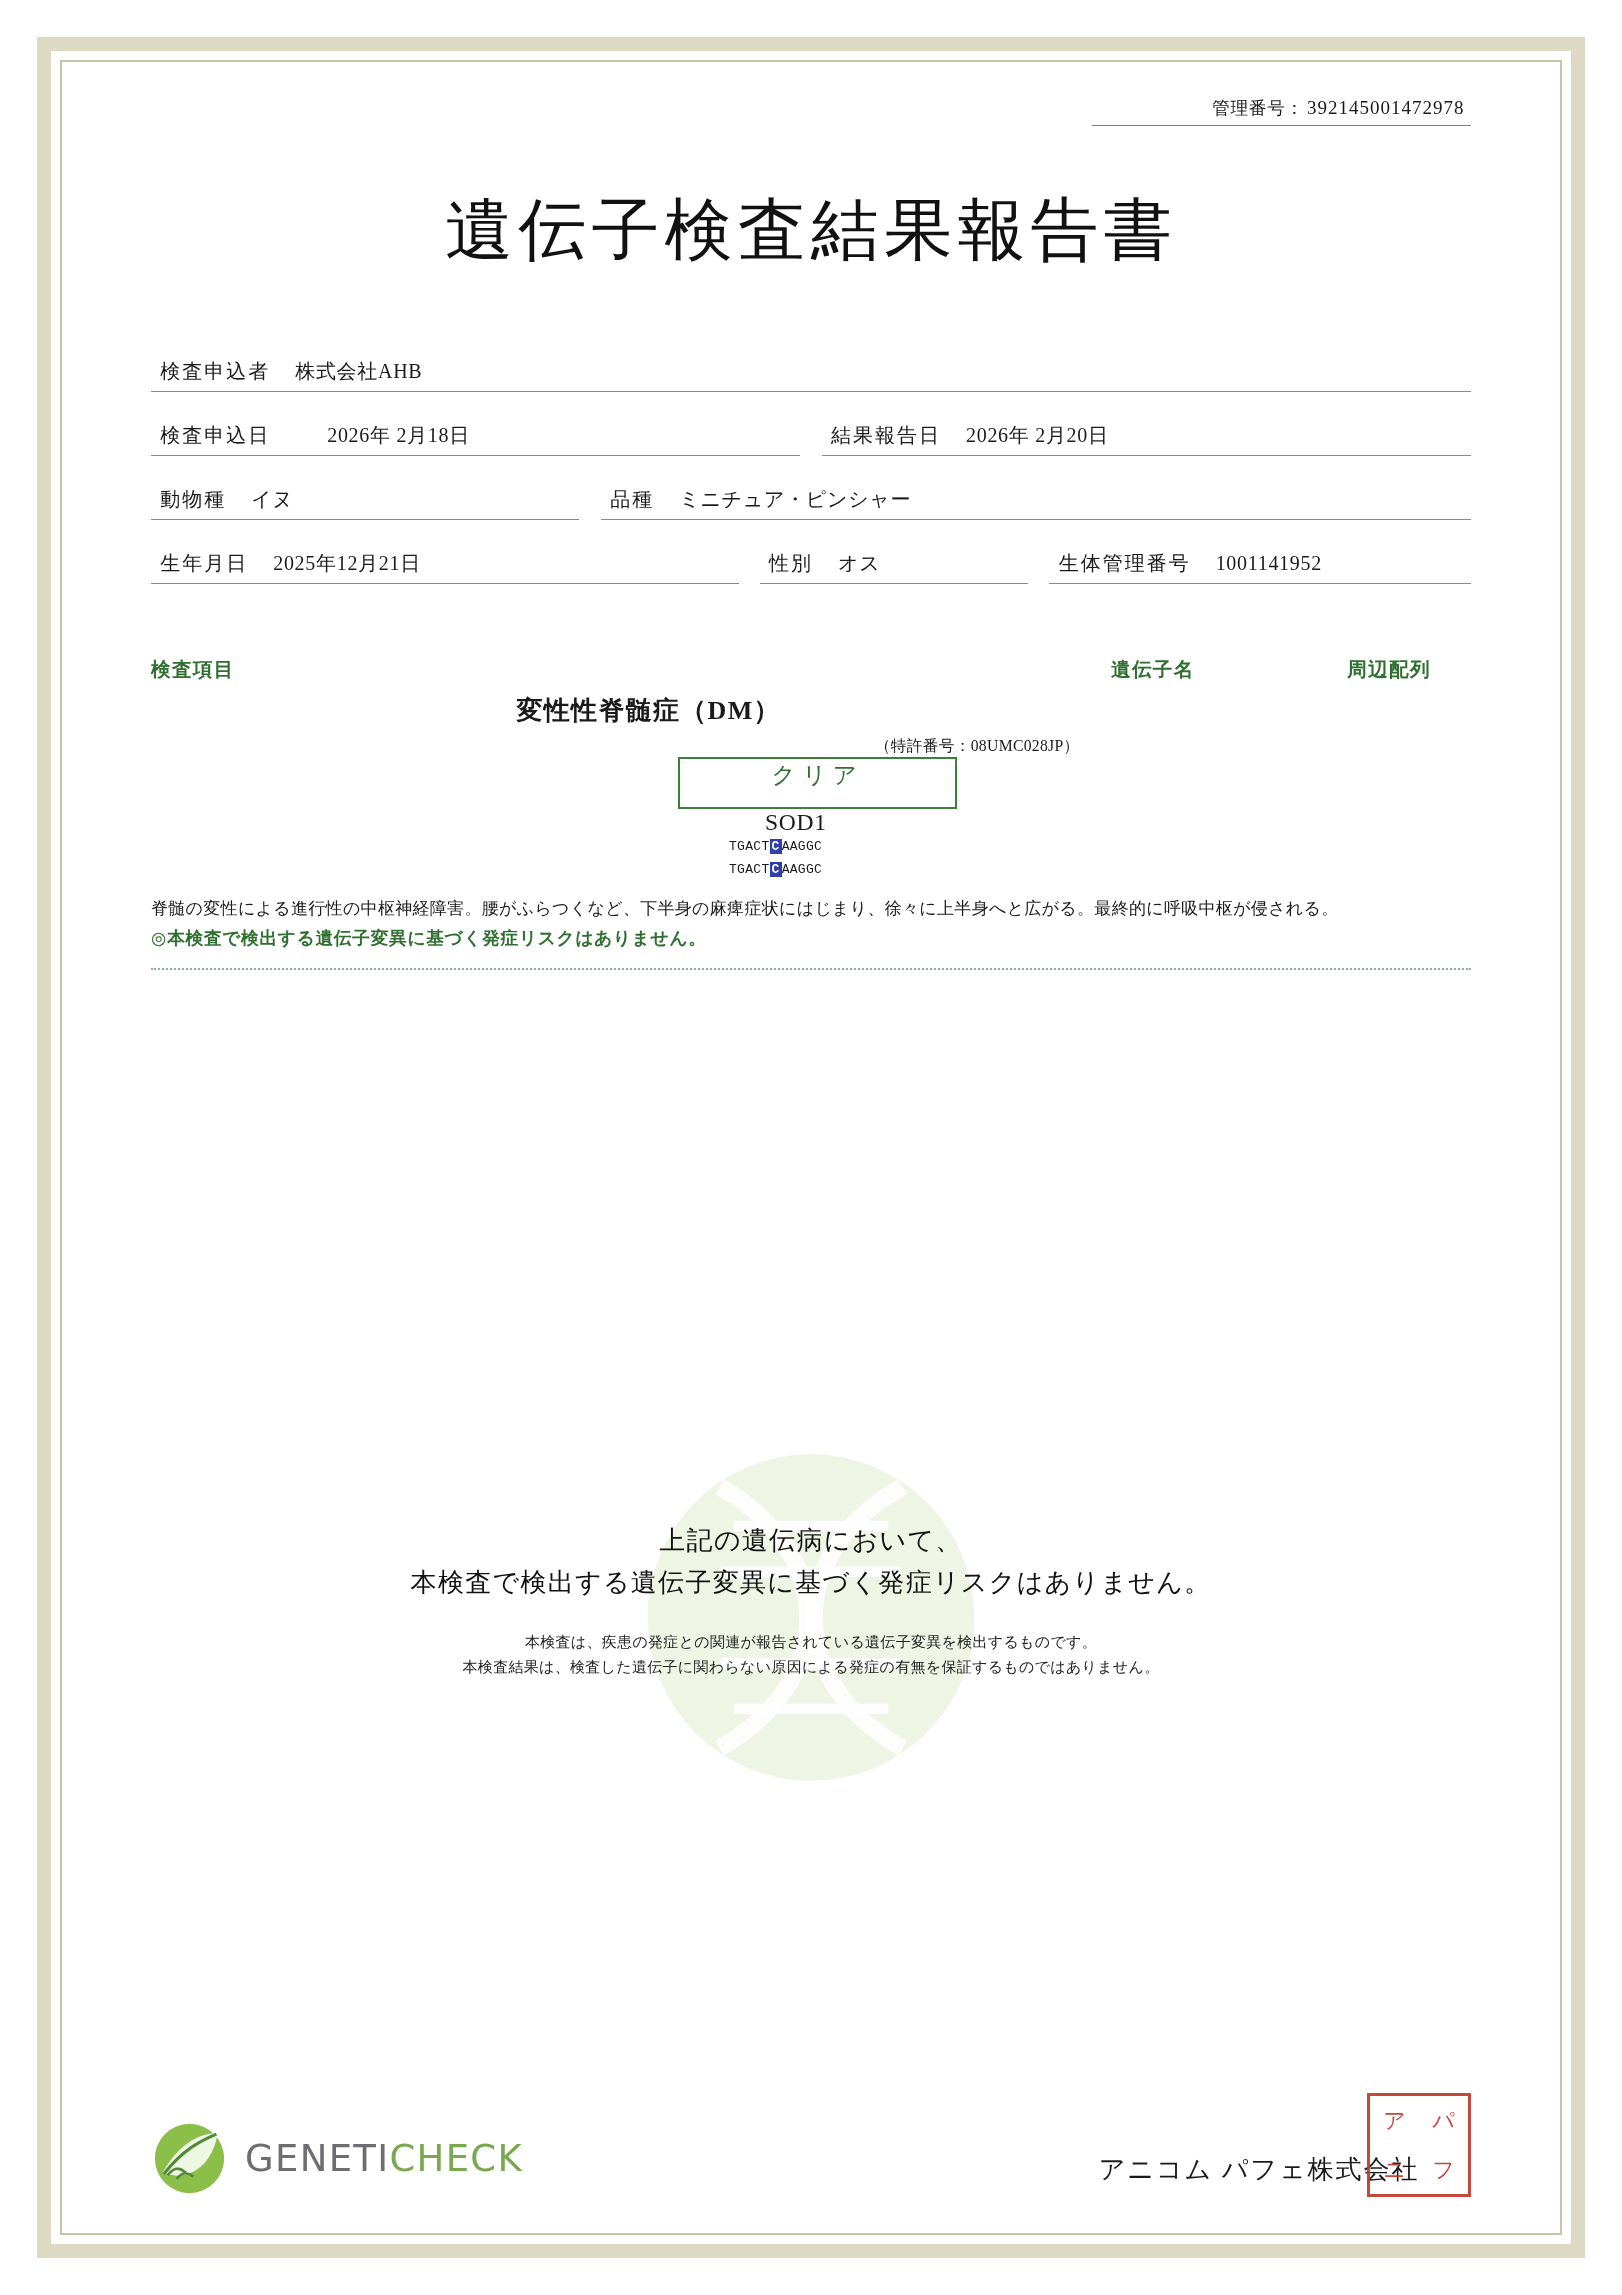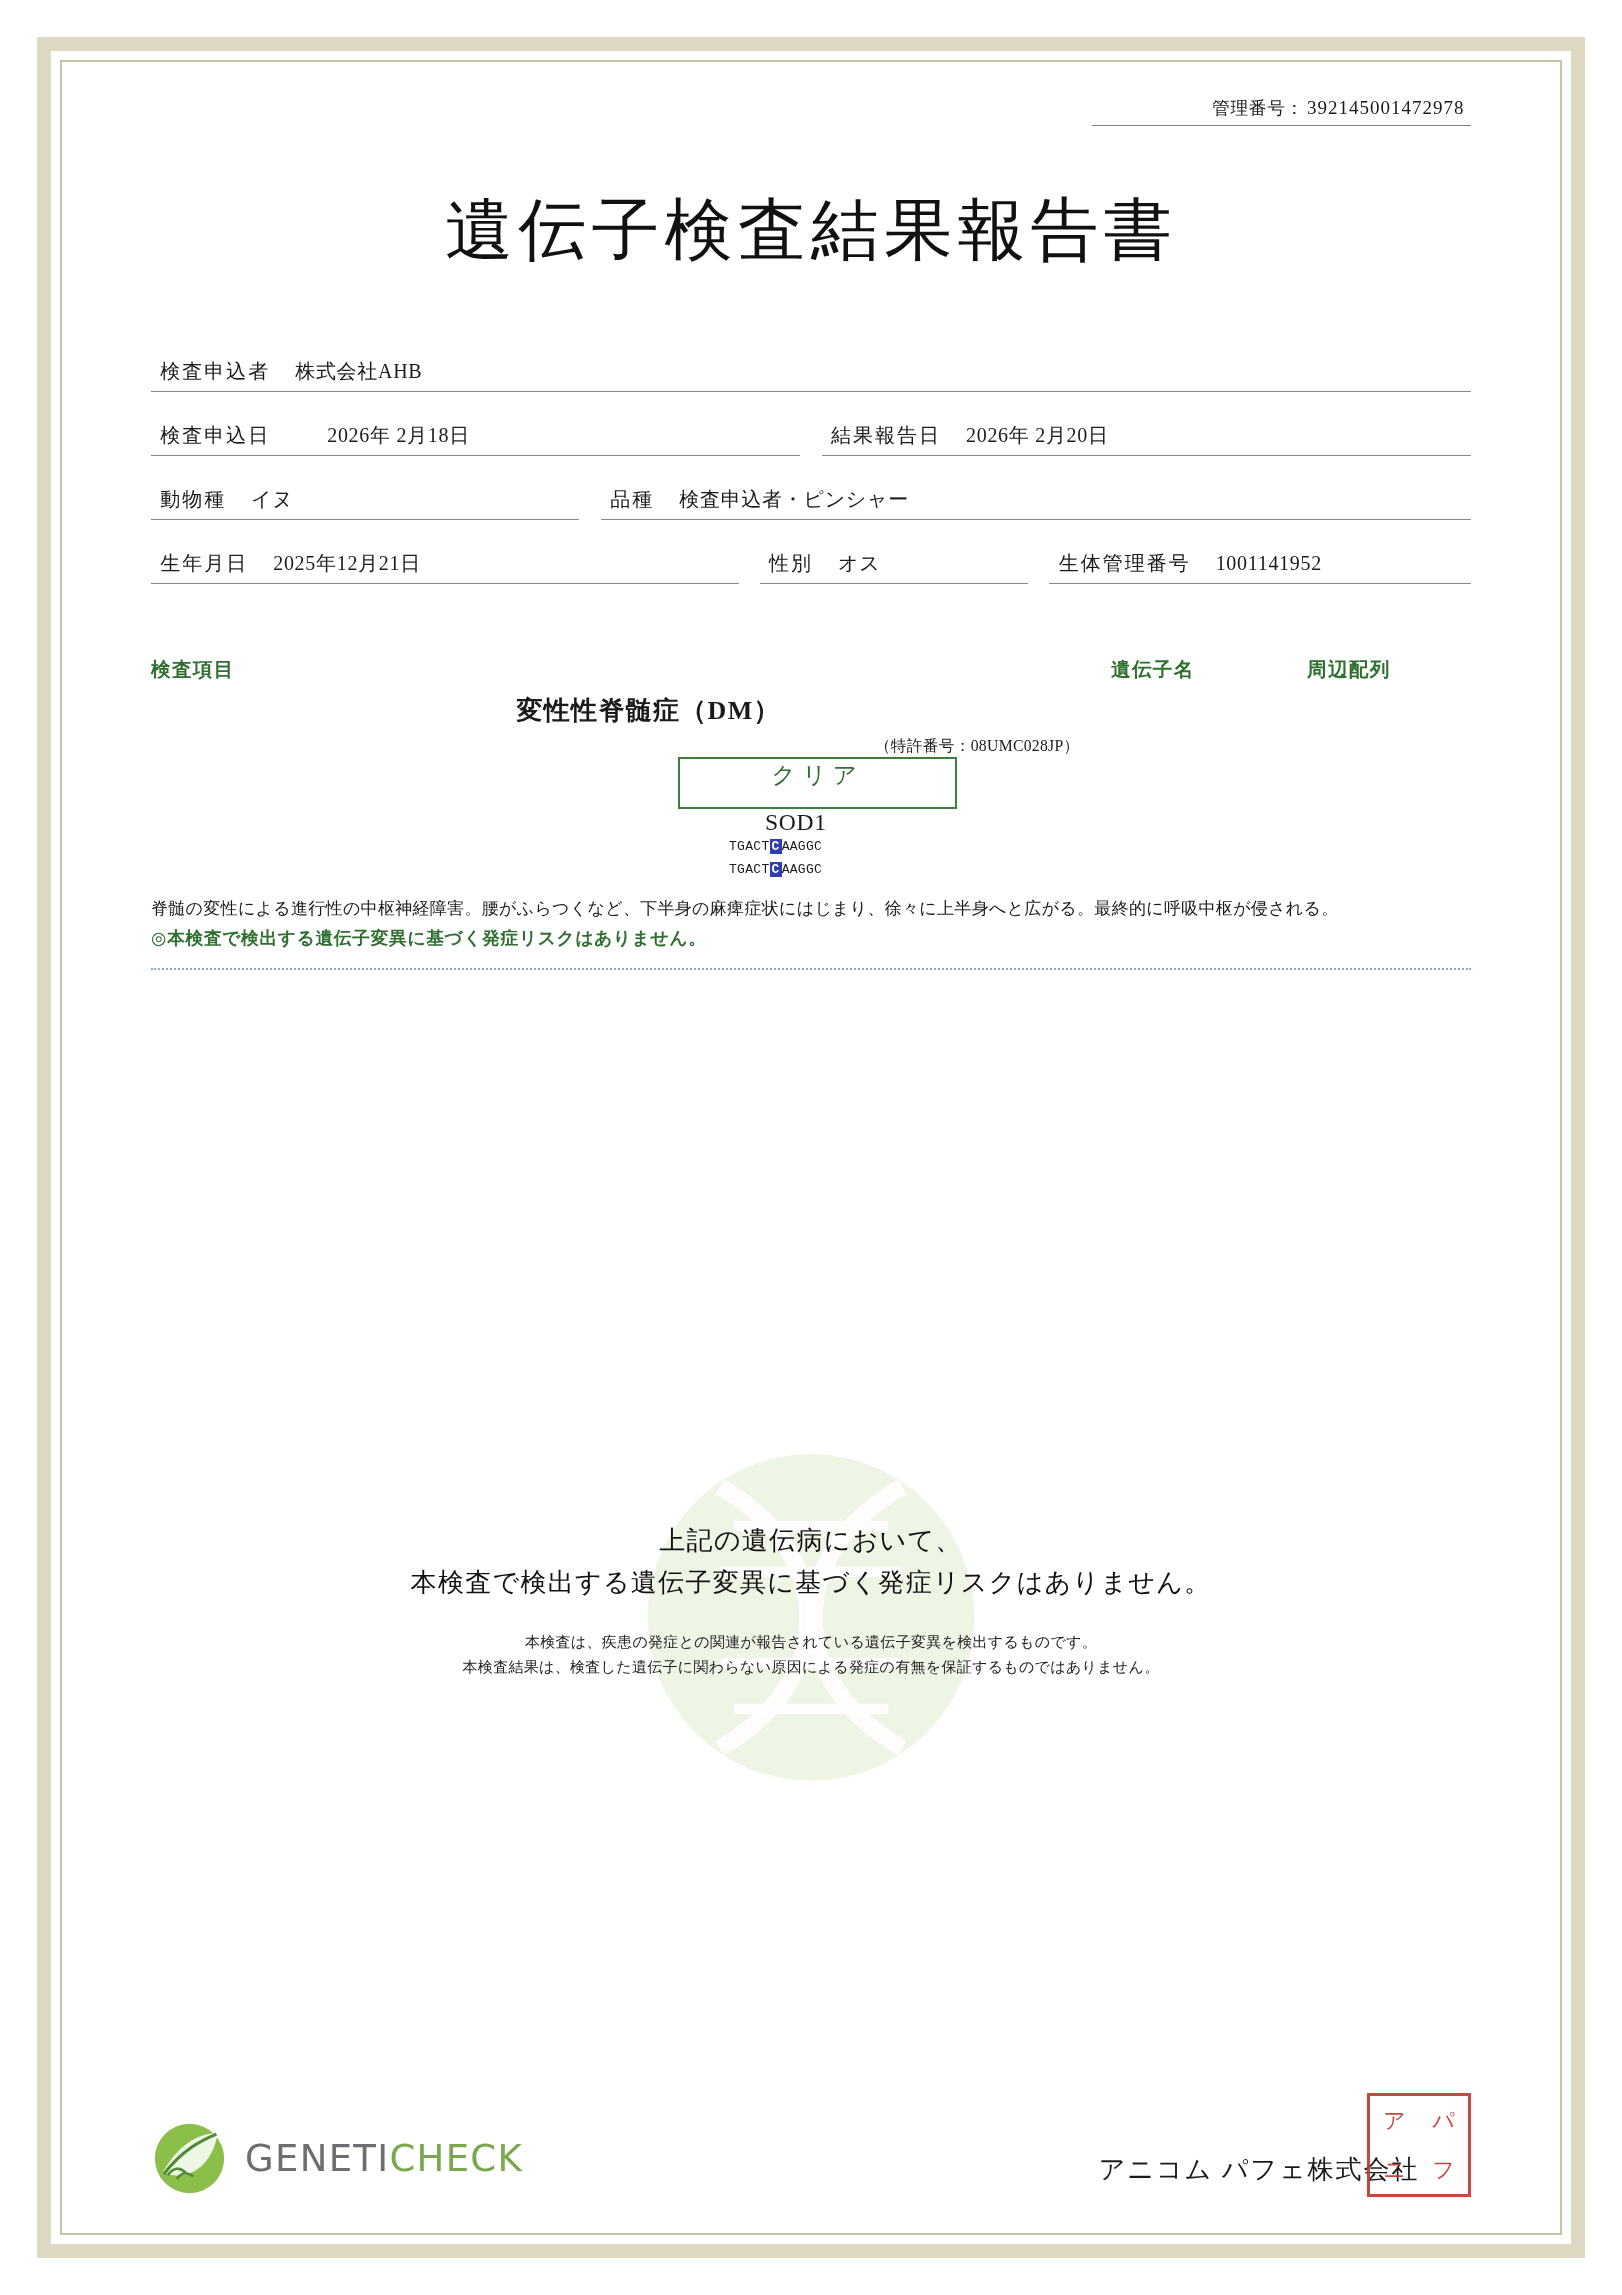--- a/index.html
+++ b/index.html
@@ -132,21 +132,21 @@
     color: #2e6b2e;
     font-weight: bold;
   }
   .result-head .rh-item {
     font-size: 19.6px;
     letter-spacing: 1.3px;
     color: #2f7030;
   }
   .rh-spacer { flex: 1 1 auto; }
   .rh-gene { width: 196px; text-align: left; }
-  .rh-seq  { width: 164px; text-align: left; }
+  .rh-seq  { width: 164px; text-align: center; }
 
   .result-main {
     display: flex;
     align-items: center;
     margin-top: 10.5px;
     flex-direction: column;
   }
   .disease-col {
     width: 589px;
   }
@@ -346,21 +346,21 @@
     </div>
 
     <div class="meta-row">
       <div class="field w-species">
         <span class="f-label">動物種</span>
         <span class="f-value">イヌ</span>
       </div>
       <div class="gap-sm"></div>
       <div class="field w-breed">
         <span class="f-label">品種</span>
-        <span class="f-value">検査申込者・ピンシャー</span>
+        <span class="f-value">ミニチュア・ピンシャー</span>
       </div>
     </div>
 
     <div class="meta-row">
       <div class="field w-birth">
         <span class="f-label">生年月日</span>
         <span class="f-value">2025年12月21日</span>
       </div>
       <div class="gap-sm"></div>
       <div class="field w-sex">

